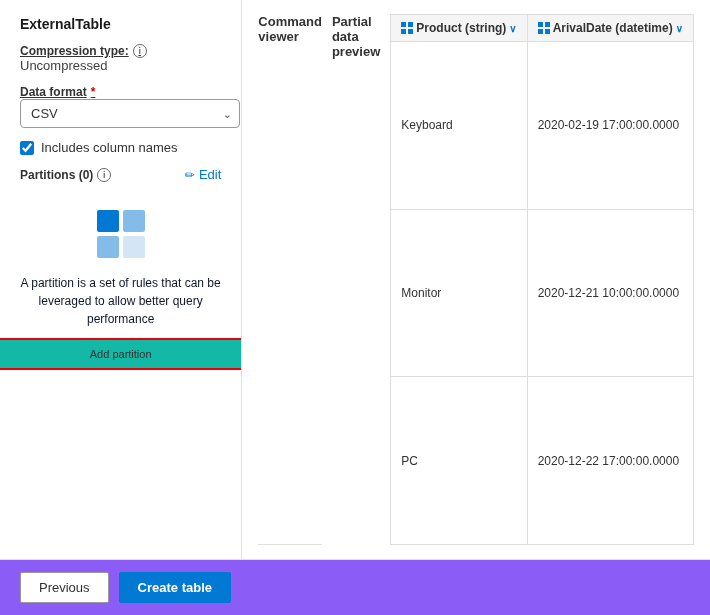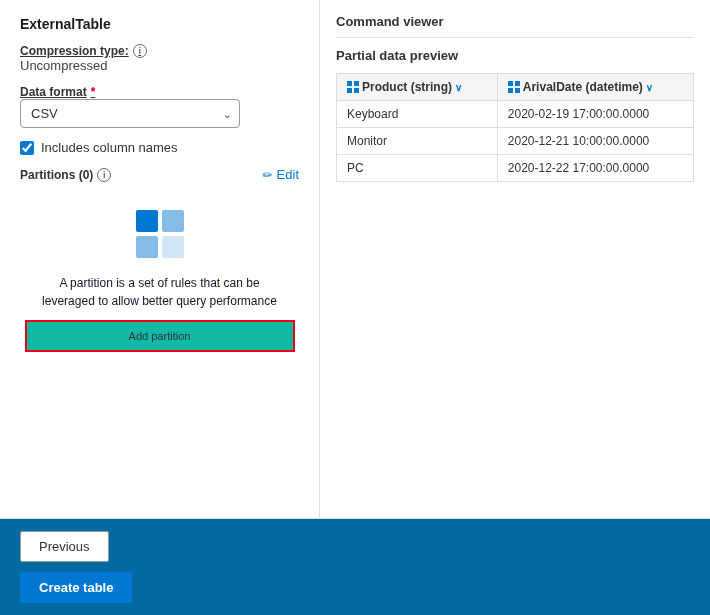--- a/index.html
+++ b/index.html
@@ -158,21 +158,21 @@
       cursor: pointer;
       text-align: center;
       border-radius: 0;
     }
 
     
     .right-panel {
       flex: 1;
       padding: 14px 16px;
       display: flex;
-      flex-direction: column;
+      flex-direction: row;
       gap: 10px;
     }
     .command-viewer-title {
       font-size: 13px;
       font-weight: 600;
       color: #333;
       border-bottom: 1px solid #e0e0e0;
       padding-bottom: 8px;
     }
     .partial-preview-title {
@@ -205,26 +205,25 @@
       gap: 3px;
     }
     .sort-icon {
       color: #0078d4;
       font-size: 10px;
     }
 
     
     .footer {
       display: flex;
-      align-items: flex-start;
+      align-items: center;
       padding: 12px 20px;
       border-top: 1px solid #e0e0e0;
       gap: 10px;
-      background: #0369a1;
-      flex-direction: column;
+      background: #8b5cf6;
     }
     .btn-previous {
       padding: 7px 18px;
       border: 1px solid #999;
       background: #fff;
       color: #333;
       font-size: 13px;
       cursor: pointer;
       border-radius: 2px;
     }

